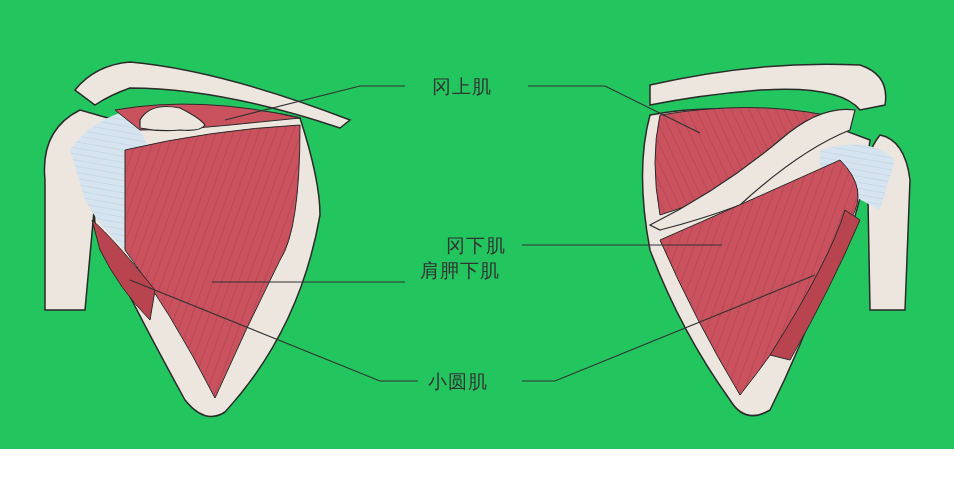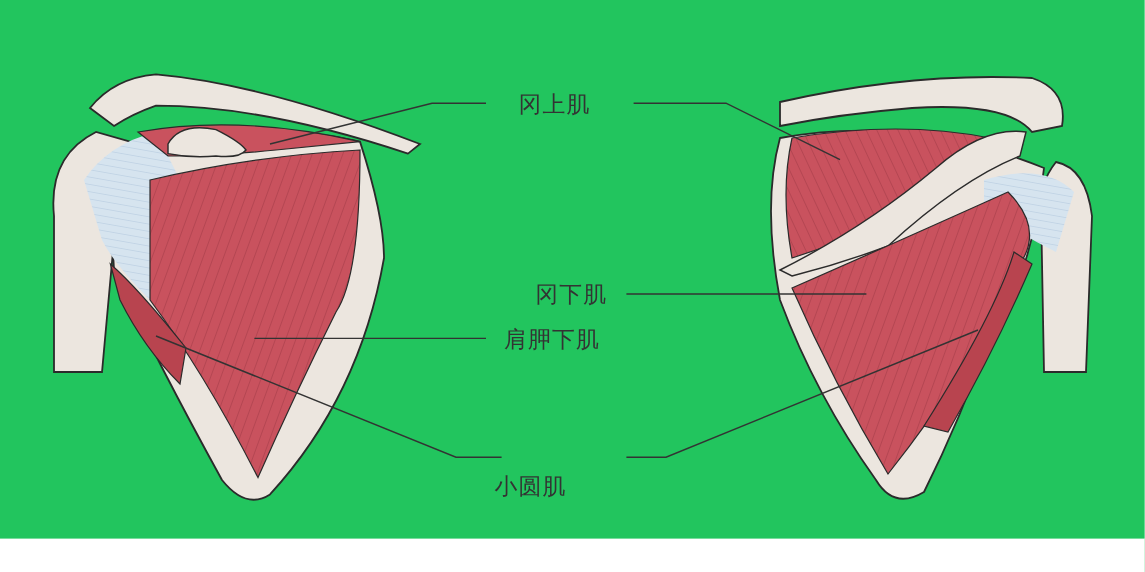--- a/index.html
+++ b/index.html
@@ -84,16 +84,16 @@
       <path d="M405,282 L212,282"></path>
 
       <path d="M418,381 L380,381 L130,280"></path>
 
       <path d="M522,381 L555,381 L815,275"></path>
     </g>
   </svg>
 
   <div class="label" style="left:432px; top:74px;">冈上肌</div>
   <div class="label" style="left:446px; top:233px;">冈下肌</div>
-  <div class="label" style="left:420px; top:270px;">肩胛下肌</div>
-  <div class="label" style="left:412px; top:369px;margin-top:24px;">小圆肌</div>
+  <div class="label" style="left:420px; top:258px;">肩胛下肌</div>
+  <div class="label" style="left:428px; top:369px;">小圆肌</div>
 
 </div>
 
 </body></html>

